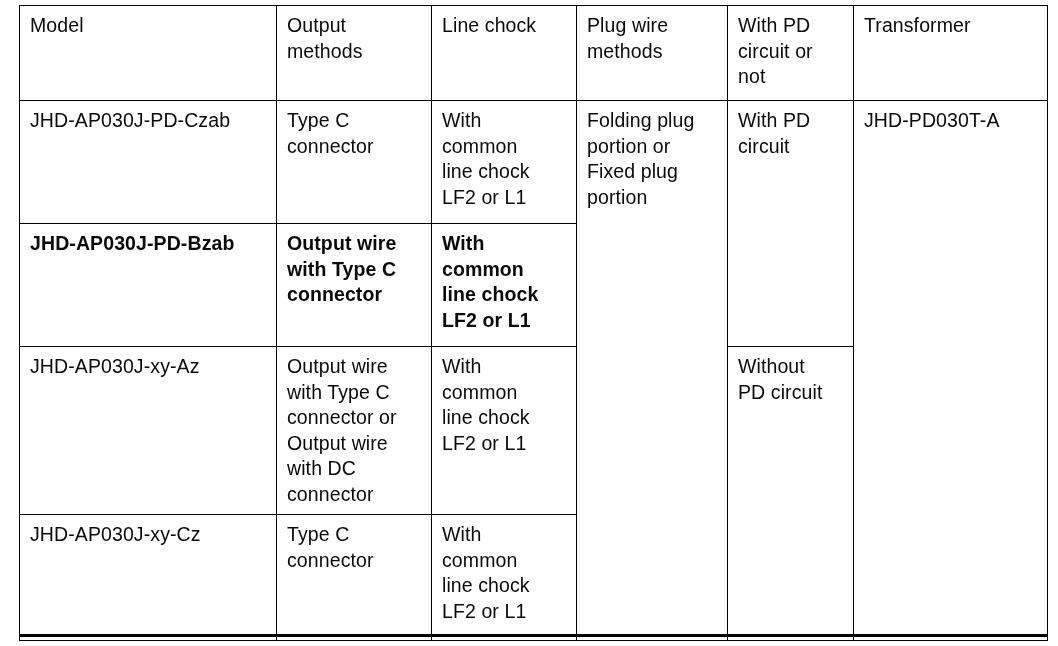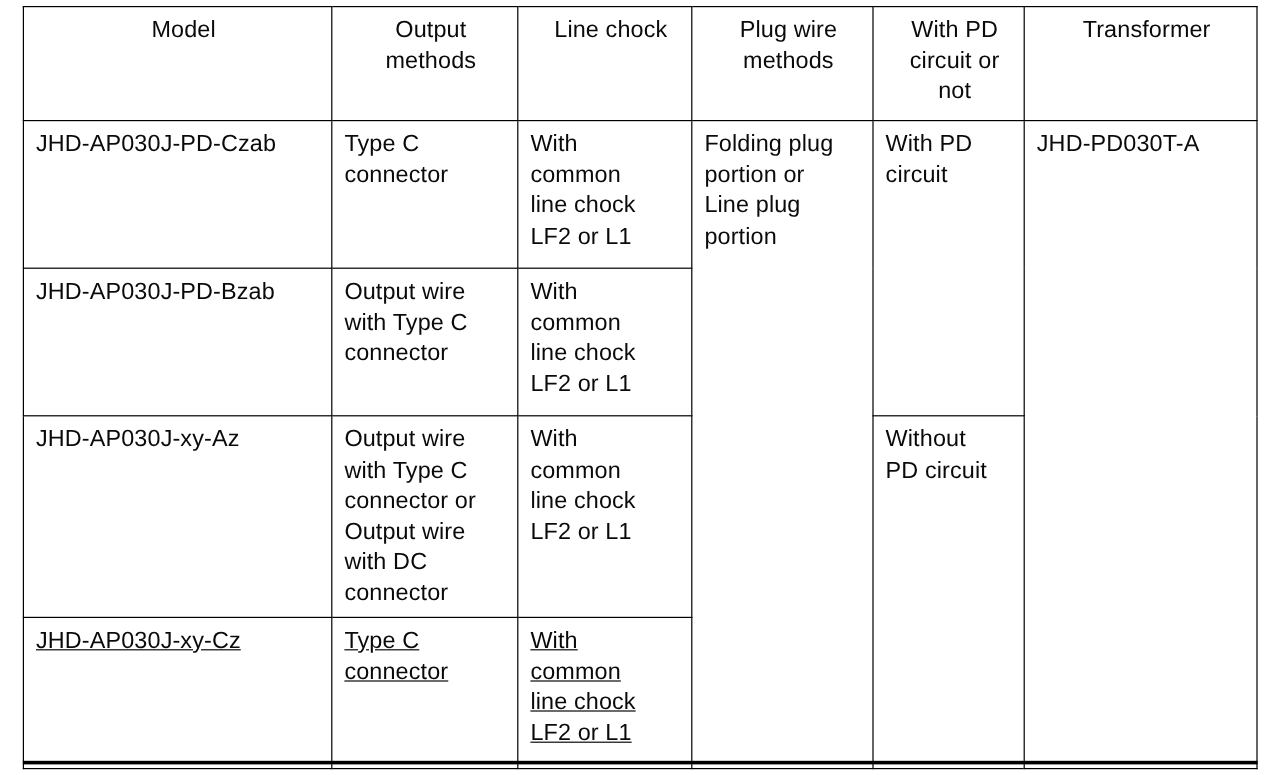--- a/index.html
+++ b/index.html
@@ -45,25 +45,25 @@
 
   
   col.c1 { width: 257px; }
   col.c2 { width: 155px; }
   col.c3 { width: 145px; }
   col.c4 { width: 151px; }
   col.c5 { width: 126px; }
   col.c6 { width: 194px; }
 
   
-  tr.r-head td { height: 80px; text-align: center; }
+  tr.r-head td { height: 80px; }
   tr.r1 td { height: 108px; margin-top: 40px; }
-  tr.r2 td { height: 108px; }
+  tr.r2 td { height: 108px; font-weight: bold; }
   tr.r3 td { height: 153px; }
-  tr.r4 td { height: 111px; text-decoration: underline; }
+  tr.r4 td { height: 111px; }
 
   
   .bottom-rule {
     position: absolute;
     left: 19px;
     top: 634px;
     width: 1029px;
     height: 3px;
     background: #000000;
   }
@@ -124,21 +124,21 @@
         </td>
         <td>
           <span class="cell-text">With
 common
 line chock
 LF2 or L1</span>
         </td>
         <td rowspan="4">
           <span class="cell-text">Folding plug
 portion or
-Line plug
+Fixed plug
 portion</span>
         </td>
         <td rowspan="2">
           <span class="cell-text">With PD
 circuit</span>
         </td>
         <td rowspan="4">
           <span class="cell-text">JHD-PD030T-A</span>
         </td>
       </tr>

